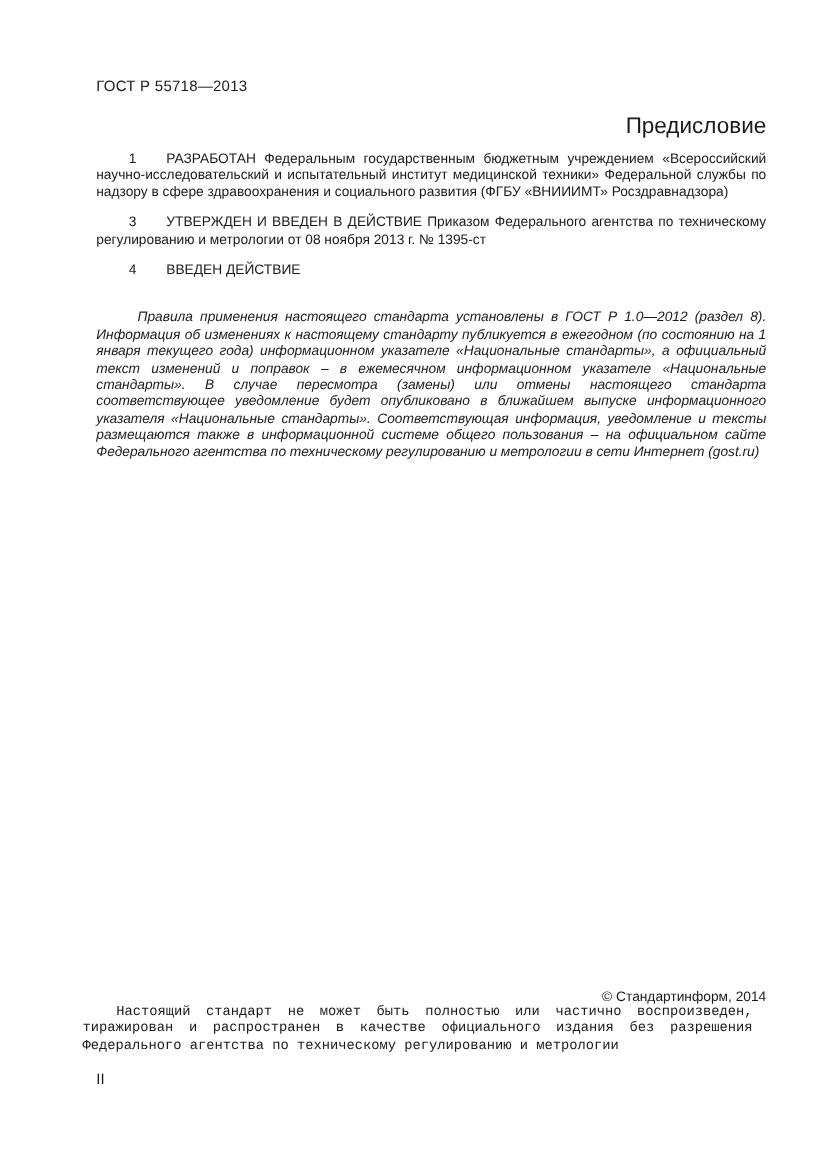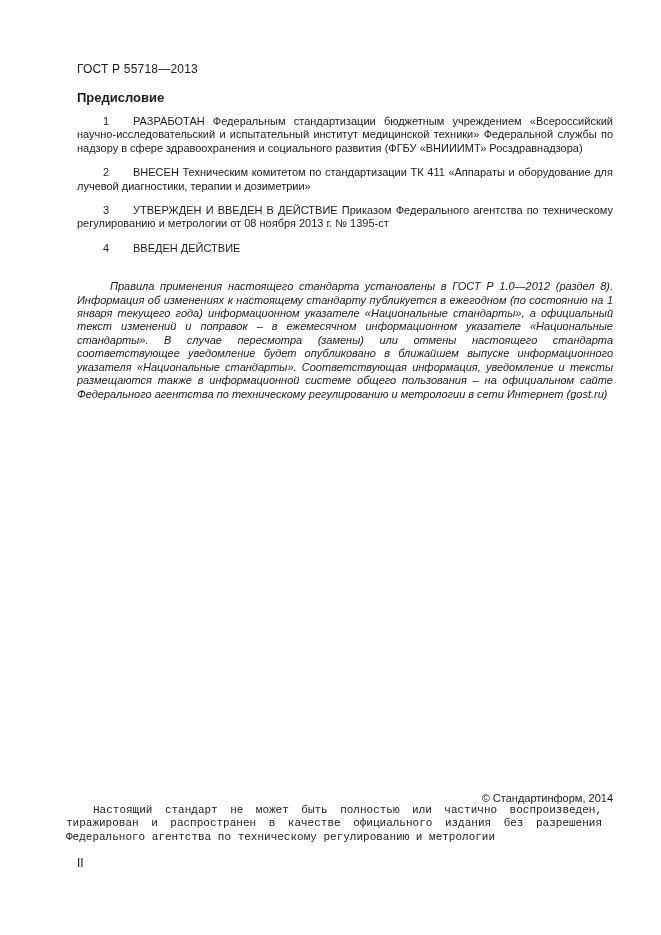--- a/index.html
+++ b/index.html
@@ -23,23 +23,23 @@
       width: 536px;
     }
     .doc-code {
       margin-top: 62px;
       font-size: 12px;
       font-weight: normal;
       letter-spacing: 0.2px;
     }
     .heading {
       margin: 14px 0 0 0;
-      font-size: 13px;
-      font-weight: bold;
-      text-align: left;
+      font-size: 18px;
+      font-weight: normal;
+      text-align: right;
     }
     .paragraphs {
       margin-top: 10px;
     }
     .num-para {
       margin: 0 0 11px 0;
       font-size: 11px;
       line-height: 13.4px;
       text-align: justify;
       text-indent: 26px;
@@ -84,22 +84,21 @@
     }
   </style>
 </head>
 <body>
 
 <div class="content">
   <div class="doc-code">ГОСТ Р 55718—2013</div>
   <div class="heading">Предисловие</div>
 
   <div class="paragraphs">
-    <p class="num-para"><span class="para-num">1</span><span class="para-text">РАЗРАБОТАН Федеральным стандартизации бюджетным учреждением «Всероссийский научно-исследовательский и испытательный институт медицинской техники» Федеральной службы по надзору в сфере здравоохранения и социального развития (ФГБУ «ВНИИИМТ» Росздравнадзора)</span></p>
-    <p class="num-para"><span class="para-num">2</span><span class="para-text">ВНЕСЕН Техническим комитетом по стандартизации ТК 411 «Аппараты и оборудование для лучевой диагностики, терапии и дозиметрии»</span></p>
+    <p class="num-para"><span class="para-num">1</span><span class="para-text">РАЗРАБОТАН Федеральным государственным бюджетным учреждением «Всероссийский научно-исследовательский и испытательный институт медицинской техники» Федеральной службы по надзору в сфере здравоохранения и социального развития (ФГБУ «ВНИИИМТ» Росздравнадзора)</span></p>
     <p class="num-para"><span class="para-num">3</span><span class="para-text">УТВЕРЖДЕН И ВВЕДЕН В ДЕЙСТВИЕ Приказом Федерального агентства по техническому регулированию и метрологии от 08 ноября 2013 г. № 1395-ст</span></p>
     <p class="num-para"><span class="para-num">4</span><span class="para-text">ВВЕДЕН ДЕЙСТВИЕ</span></p>
   </div>
 
   <div class="note">Правила применения настоящего стандарта установлены в ГОСТ Р 1.0—2012 (раздел 8). Информация об изменениях к настоящему стандарту публикуется в ежегодном (по состоянию на 1 января текущего года) информационном указателе «Национальные стандарты», а официальный текст изменений и поправок – в ежемесячном информационном указателе «Национальные стандарты». В случае пересмотра (замены) или отмены настоящего стандарта соответствующее уведомление будет опубликовано в ближайшем выпуске информационного указателя «Национальные стандарты». Соответствующая информация, уведомление и тексты размещаются также в информационной системе общего пользования – на официальном сайте Федерального агентства по техническому регулированию и метрологии в сети Интернет (gost.ru)</div>
 </div>
 
 <div class="copyright">© Стандартинформ, 2014</div>
 <p class="restriction">Настоящий стандарт не может быть полностью или частично воспроизведен, тиражирован и распространен в качестве официального издания без разрешения Федерального агентства по техническому регулированию и метрологии</p>
 <div class="page-num">II</div>

